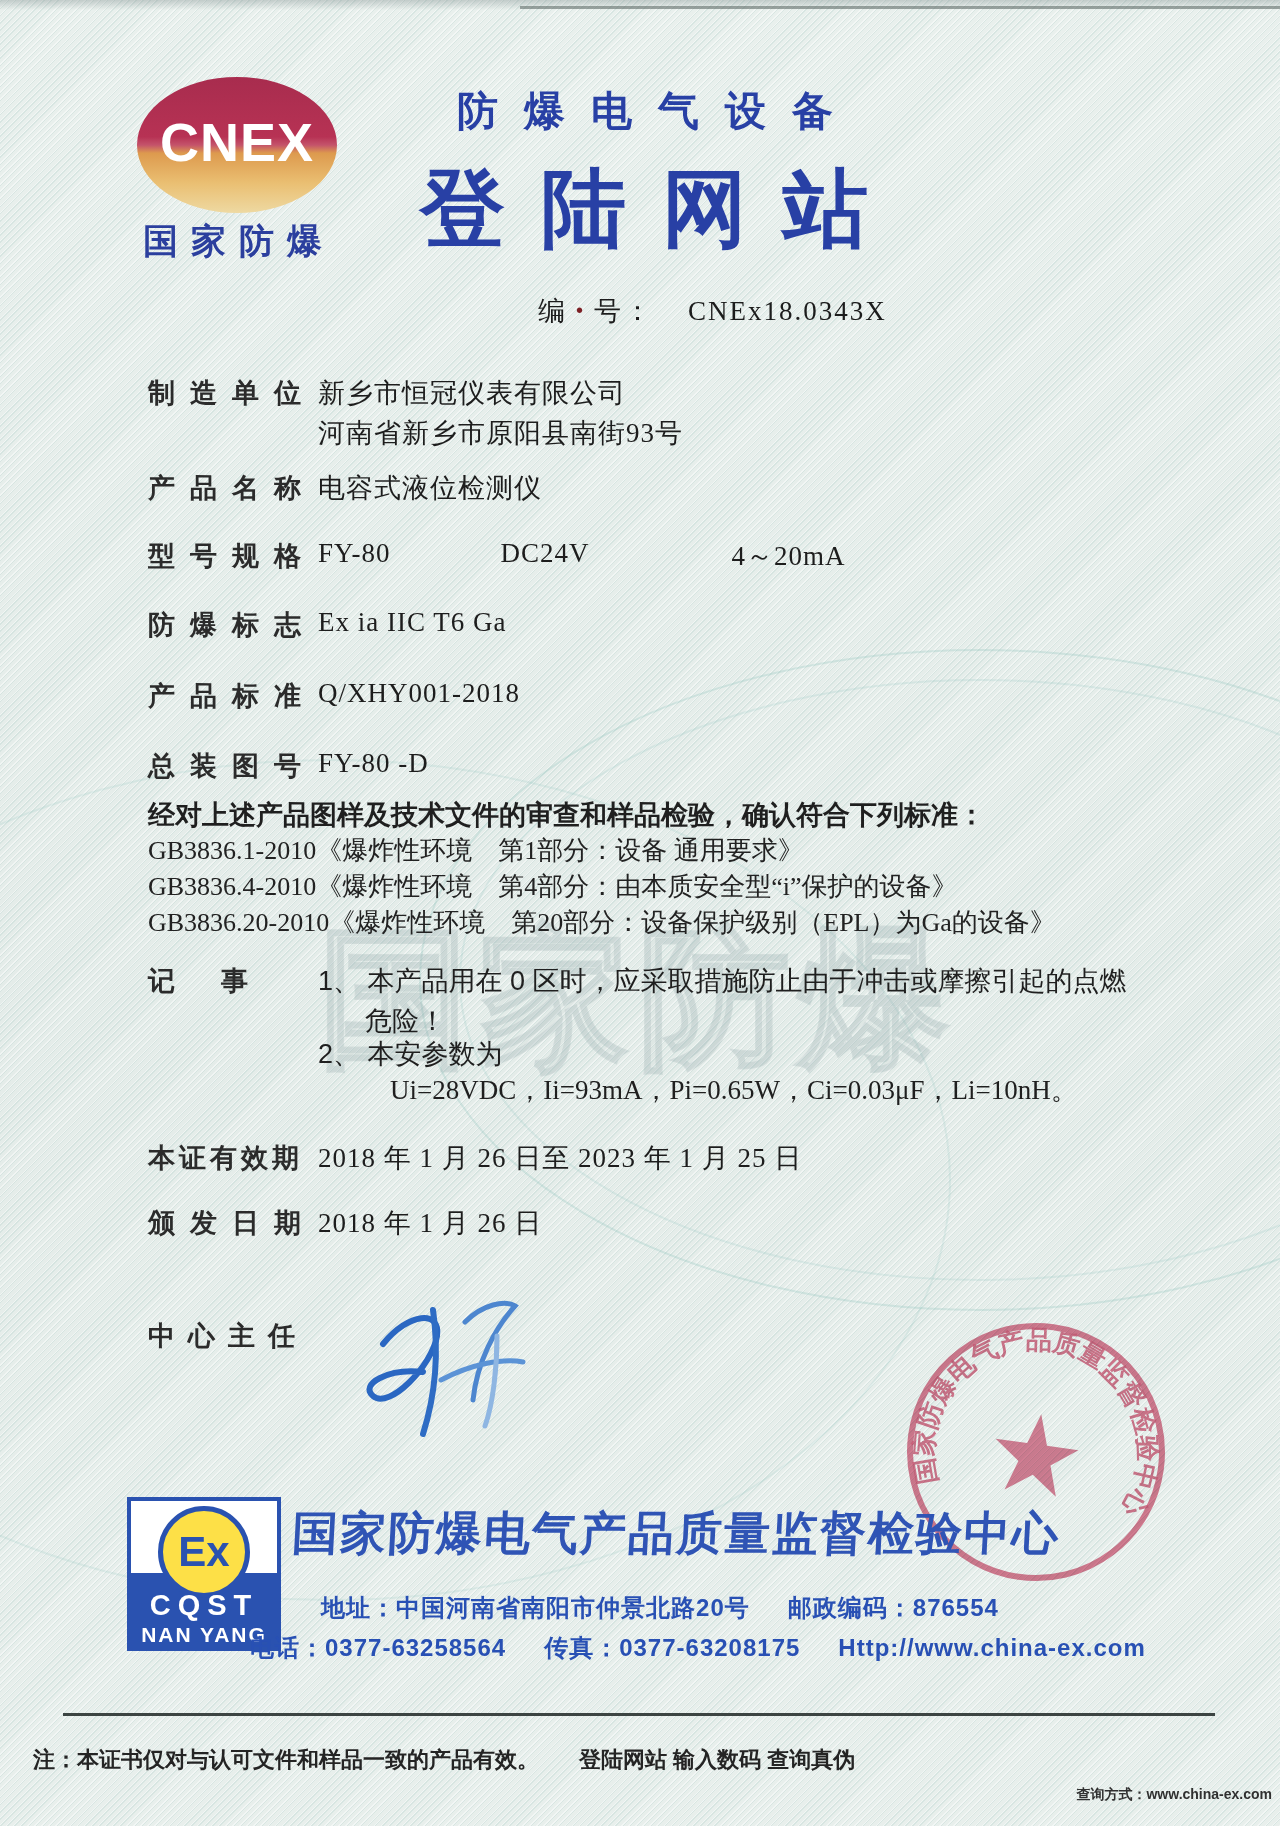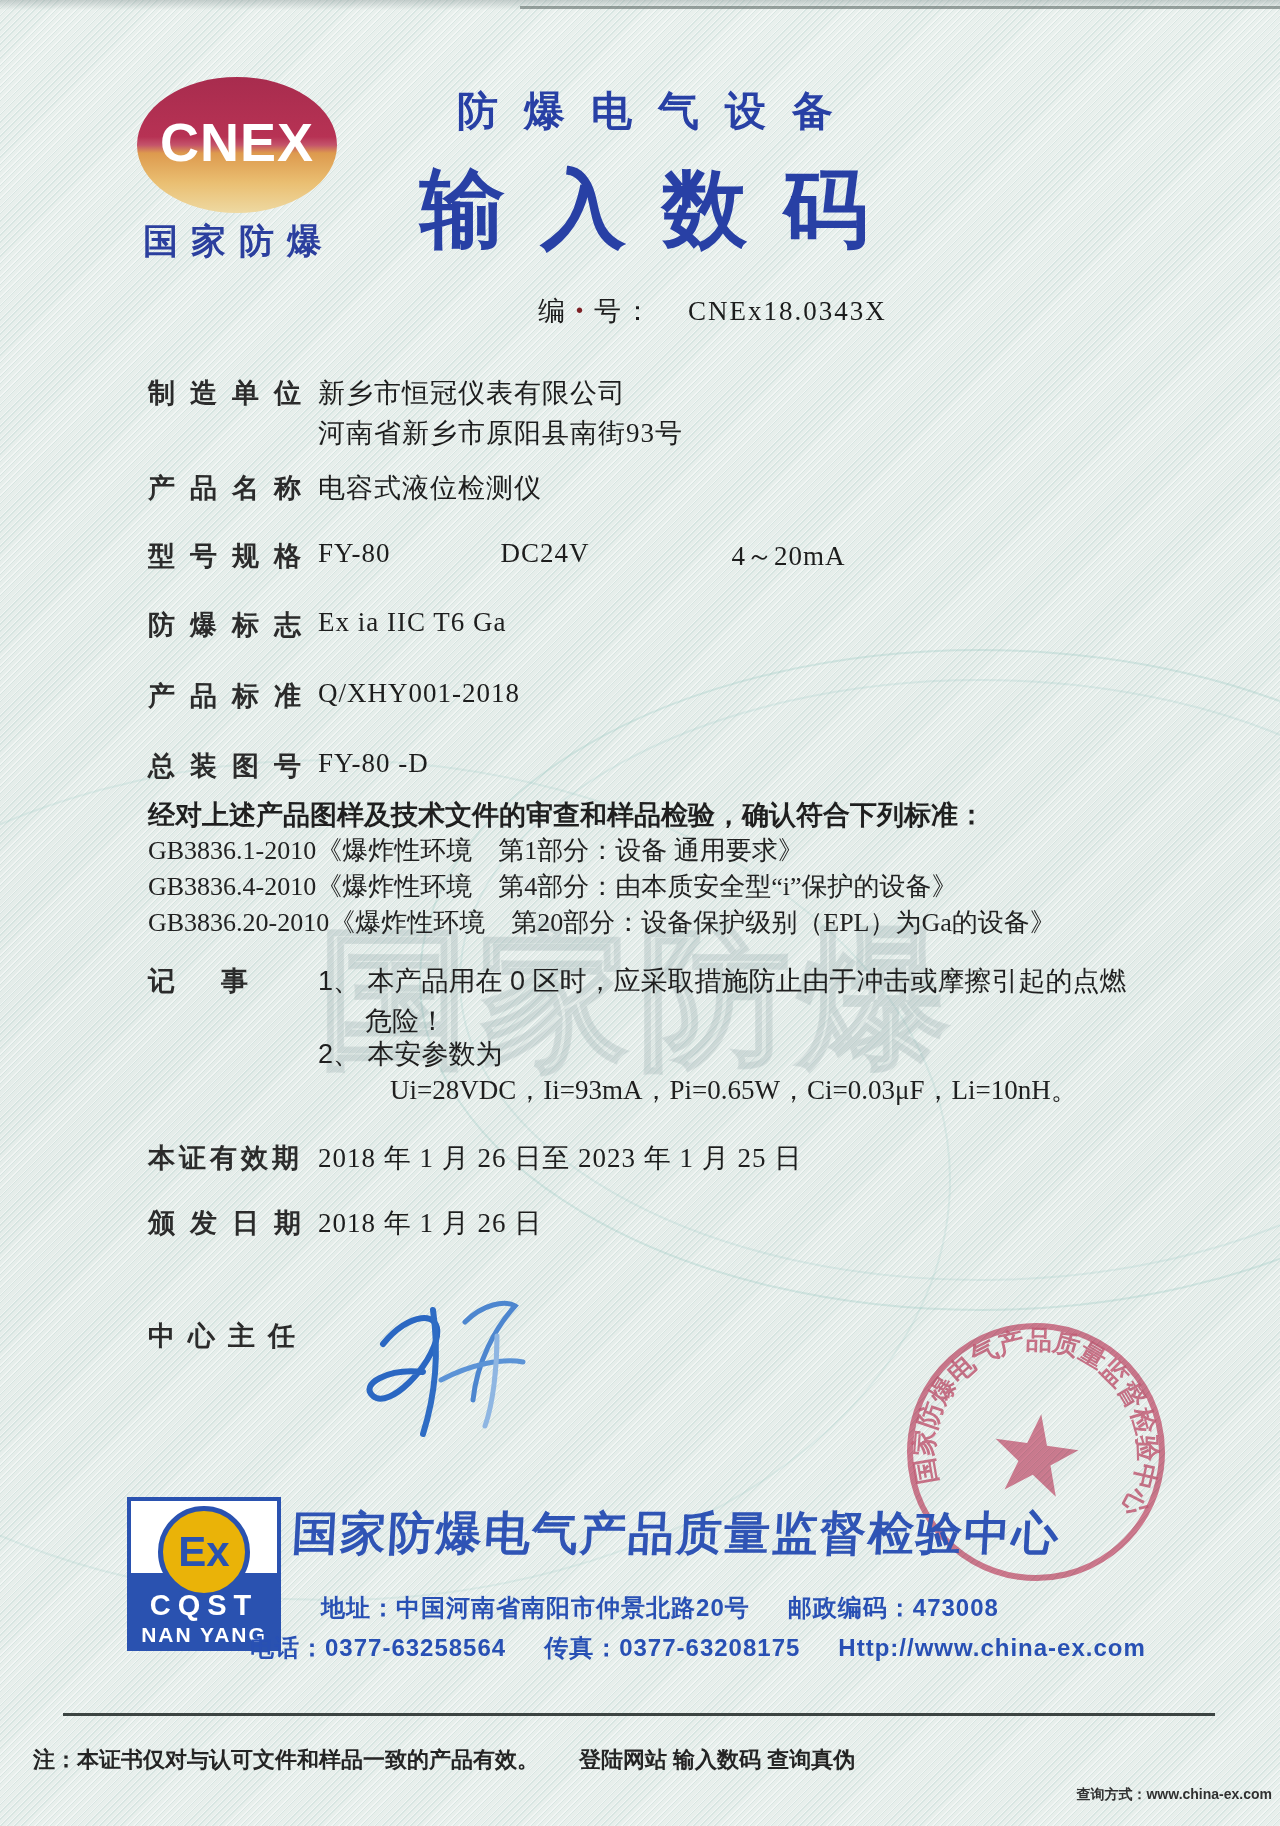--- a/index.html
+++ b/index.html
@@ -51,21 +51,21 @@
     color:rgba(148,166,170,.10); -webkit-text-stroke:2px rgba(140,162,166,.28); opacity:.8;}
   .guilloche{position:absolute; left:0; top:0; pointer-events:none;}
 
   
   .sig{left:345px; top:1292px;}
   .stamp{left:896px; top:1312px; mix-blend-mode:multiply; opacity:.88; transform:rotate(8deg);}
 
   
   .org-logo{left:127px; top:1497px; width:154px; height:154px; border:4px solid #2a52b0; background:#fff; box-sizing:border-box;}
   .org-logo .blue{position:absolute; left:0; right:0; bottom:0; height:74px; background:#2a52b0;}
-  .org-logo .circle{position:absolute; left:50%; transform:translateX(-50%); top:5px; width:82px; height:82px; border:5px solid #2a52b0; border-radius:50%; background:#eab308; display:flex; align-items:center; justify-content:center;}
+  .org-logo .circle{position:absolute; left:50%; transform:translateX(-50%); top:5px; width:82px; height:82px; border:5px solid #2a52b0; border-radius:50%; background:#fde047; display:flex; align-items:center; justify-content:center;}
   .org-logo .ex{color:#2a52b0; font-weight:700; font-size:42px; font-family:"Liberation Sans",sans-serif;}
   .org-logo .cqst{position:absolute; left:0; right:0; top:88px; text-align:center; color:#fff; font-size:29px; font-weight:600; letter-spacing:7px;}
   .org-logo .nanyang{position:absolute; left:0; right:0; top:122px; text-align:center; color:#fff; font-size:21px; font-weight:600; letter-spacing:2px;}
   .org-name{left:292px; top:1503px; font-size:46px; font-weight:700; color:#2f54b5; letter-spacing:2px; transform:skewX(-3deg);}
   .org-line1{left:290px; top:1592px; width:740px; text-align:center; font-size:24px; font-weight:700; color:#2850b4; letter-spacing:1px;}
   .org-line2{left:250px; top:1632px; width:820px; text-align:center; font-size:24px; font-weight:700; color:#2850b4; letter-spacing:1px;}
   .org-line1 .gap,.org-line2 .gap{display:inline-block; width:38px;}
 
   
   .footer-rule{left:63px; top:1713px; width:1152px; height:3px; background:#3c4442;}
@@ -89,21 +89,21 @@
   </svg>
 
   <div class="abs watermark">国家防爆</div>
 
   <div class="abs cnex-oval">
     <span class="cnex-text">CNEX</span>
   </div>
   <div class="abs cnex-caption">国家防爆</div>
 
   <div class="abs supertitle">防爆电气设备</div>
-  <div class="abs main-title">输入数码</div>
+  <div class="abs main-title">登陆网站</div>
   <div class="abs cert-no">
     <span>编</span><span class="dot">•</span><span>号：</span><span class="no-val">CNEx18.0343X</span>
   </div>
 
   <div class="abs lbl ls4" style="top:375px">制造单位</div>
   <div class="abs val" style="top:375px">新乡市恒冠仪表有限公司</div>
   <div class="abs val" style="top:415px">河南省新乡市原阳县南街93号</div>
 
   <div class="abs lbl ls4" style="top:470px">产品名称</div>
   <div class="abs val" style="top:470px">电容式液位检测仪</div>
@@ -165,21 +165,21 @@
   <div class="abs org-logo">
     <div class="blue"></div>
     <div class="circle">
       <span class="ex">Ex</span>
     </div>
     <div class="cqst">CQST</div>
     <div class="nanyang">NAN YANG</div>
   </div>
   <div class="abs org-name">国家防爆电气产品质量监督检验中心</div>
   <div class="abs org-line1">
-    <span>地址：中国河南省南阳市仲景北路20号</span><span class="gap"></span><span>邮政编码：473008</span>
+    <span>地址：中国河南省南阳市仲景北路20号</span><span class="gap"></span><span>邮政编码：876554</span>
   </div>
   <div class="abs org-line2">
     <span>电话：0377-63258564</span><span class="gap"></span><span>传真：0377-63208175</span><span class="gap"></span><span>Http://www.china-ex.com</span>
   </div>
 
   <div class="abs footer-rule"></div>
   <div class="abs footer-note">
     <span>注：本证书仅对与认可文件和样品一致的产品有效。</span><span class="gap"></span><span>登陆网站 输入数码 查询真伪</span>
   </div>
   <div class="abs query">查询方式：www.china-ex.com</div>

